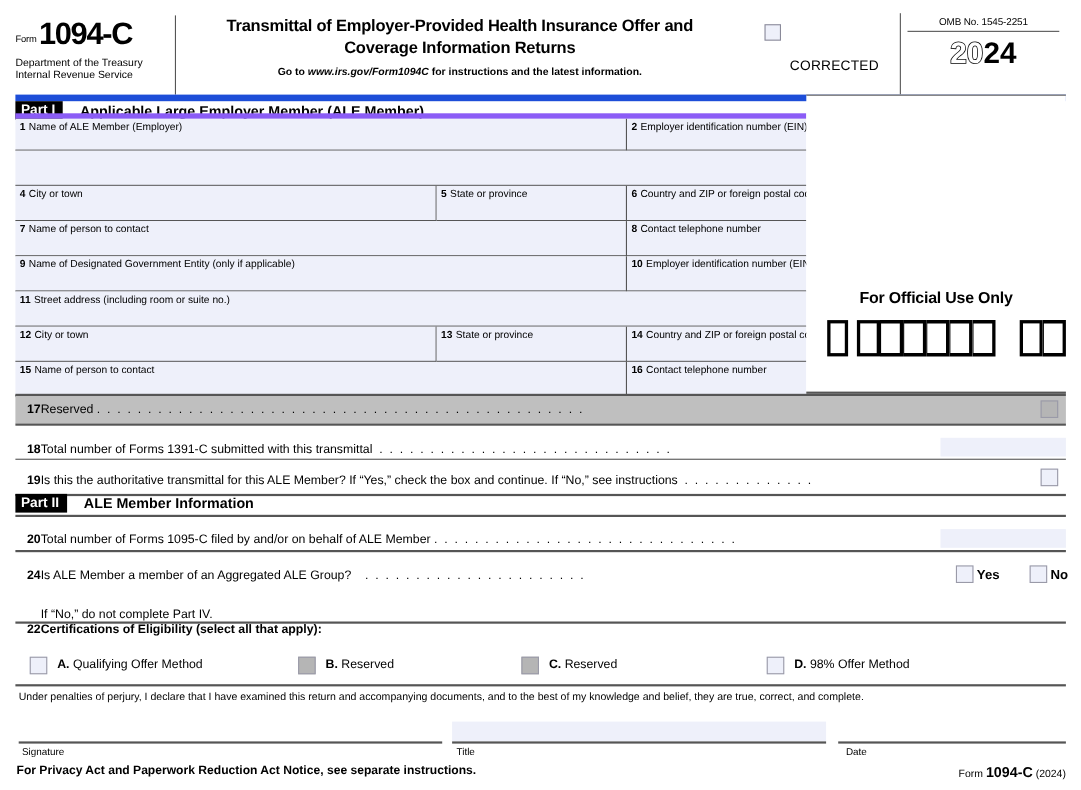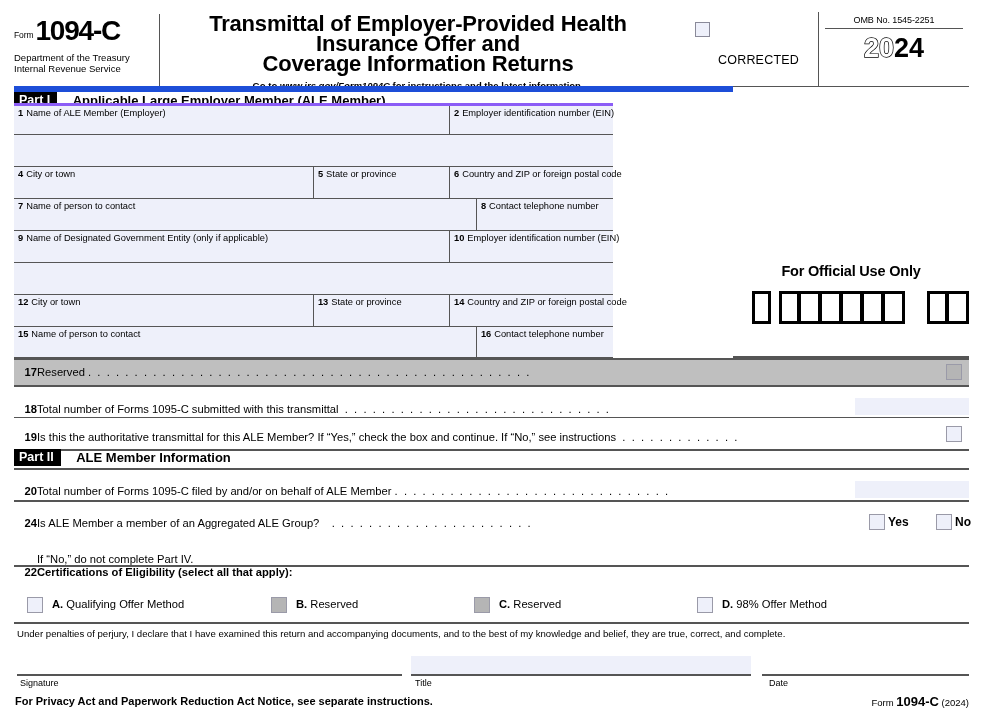--- a/index.html
+++ b/index.html
@@ -34,21 +34,21 @@
     line-height: 0.95; margin-left: 2px;
   }
   .dept {
     margin-top: 7px; font-size: 9.5px; line-height: 11.5px;
   }
   .hdr-divider { width: 1px; background: #555; margin: 2px 0 0 0; }
   .hdr-mid {
     flex: 1; text-align: center; padding: 2px 8px 0 8px;
   }
   .title {
-    font-size: 22px; font-weight: 700; line-height: 20px; letter-spacing: -0.2px;
+    font-size: 15px; font-weight: 700; line-height: 20px; letter-spacing: -0.2px;
   }
   .goto {
     margin-top: 6px; font-size: 9.5px; font-weight: 700;
   }
   .goto i { font-style: italic; }
   .hdr-corrected {
     width: 142px; display: flex; align-items: flex-start; justify-content: center;
     padding-top: 10px;
   }
   .corr-box {
@@ -82,22 +82,22 @@
     font-size: 12.5px; font-weight: 700; padding: 1px 7px 2px 5px;
     height: 17px; line-height: 15px; vertical-align: top;
   }
   .part-title {
     display: inline-block; font-size: 13px; font-weight: 700;
     margin-left: 11px; line-height: 17px; vertical-align: top;
   }
 
   
   .grid {
-    position: absolute; left: 14px; width: 599px;
-    border-top: 3px solid #8b5cf6;
+    position: absolute; left: 14px; width: 719px;
+    border-top: 5px solid #8b5cf6;
   }
   .frow { display: flex; width: 100%; }
   .fcell {
     position: relative;
     background: #eef0fa;
     border-bottom: 1px solid #555;
     border-right: 1px solid #555;
     padding: 2px 0 0 4px;
   }
   .fcell:last-child { border-right: none; }
@@ -292,20 +292,21 @@
         <div class="fval"></div>
       </div>
       <div class="fcell" style="width:163px;height:32px;">
         <div class="flabel"><span class="fnum">10</span><span>Employer identification number (EIN)</span></div>
         <div class="fval"></div>
       </div>
     </div>
 
     <div class="frow">
       <div class="fcell" style="width:719px;height:32px;">
+        <div class="flabel"><span class="fnum">11</span><span>Street address (including room or suite no.)</span></div>
         <div class="fval"></div>
       </div>
     </div>
 
     <div class="frow">
       <div class="fcell" style="width:383px;height:32px;">
         <div class="flabel"><span class="fnum">12</span><span>City or town</span></div>
         <div class="fval"></div>
       </div>
       <div class="fcell" style="width:173px;height:32px;">
@@ -358,21 +359,21 @@
     <span class="txt"><span>Reserved</span><span class="leader"> .&nbsp; .&nbsp; .&nbsp; .&nbsp; .&nbsp; .&nbsp; .&nbsp; .&nbsp; .&nbsp; .&nbsp; .&nbsp; .&nbsp; .&nbsp; .&nbsp; .&nbsp; .&nbsp; .&nbsp; .&nbsp; .&nbsp; .&nbsp; .&nbsp; .&nbsp; .&nbsp; .&nbsp; .&nbsp; .&nbsp; .&nbsp; .&nbsp; .&nbsp; .&nbsp; .&nbsp; .&nbsp; .&nbsp; .&nbsp; .&nbsp; .&nbsp; .&nbsp; .&nbsp; .&nbsp; .&nbsp; .&nbsp; .&nbsp; .&nbsp; .&nbsp; .&nbsp; .&nbsp; .&nbsp; .</span></span>
   </div>
   <div class="cbox gray" style="left:946px;top:364px;"></div>
   <div class="rule-thick" style="top:385px;"></div>
 
   <div class="bluefield" style="left:855px;top:398px;width:114px;height:17px;">
     <span style="position:absolute;left:4px;top:2px;font-size:10px;"></span>
   </div>
   <div class="nrow" style="top:403px;">
     <span class="n">18</span>
-    <span class="txt"><span>Total number of Forms 1095-C submitted with this transmittal</span><span class="leader">&nbsp; .&nbsp; .&nbsp; .&nbsp; .&nbsp; .&nbsp; .&nbsp; .&nbsp; .&nbsp; .&nbsp; .&nbsp; .&nbsp; .&nbsp; .&nbsp; .&nbsp; .&nbsp; .&nbsp; .&nbsp; .&nbsp; .&nbsp; .&nbsp; .&nbsp; .&nbsp; .&nbsp; .&nbsp; .&nbsp; .&nbsp; .&nbsp; .&nbsp; .</span></span>
+    <span class="txt"><span>Total number of Forms 1391-C submitted with this transmittal</span><span class="leader">&nbsp; .&nbsp; .&nbsp; .&nbsp; .&nbsp; .&nbsp; .&nbsp; .&nbsp; .&nbsp; .&nbsp; .&nbsp; .&nbsp; .&nbsp; .&nbsp; .&nbsp; .&nbsp; .&nbsp; .&nbsp; .&nbsp; .&nbsp; .&nbsp; .&nbsp; .&nbsp; .&nbsp; .&nbsp; .&nbsp; .&nbsp; .&nbsp; .&nbsp; .</span></span>
   </div>
   <div class="rule-thin" style="top:417px;"></div>
 
   <div class="nrow" style="top:431px;">
     <span class="n">19</span>
     <span class="txt"><span>Is this the authoritative transmittal for this ALE Member? If “Yes,” check the box and continue. If “No,” see instructions</span><span class="leader">&nbsp; .&nbsp; .&nbsp; .&nbsp; .&nbsp; .&nbsp; .&nbsp; .&nbsp; .&nbsp; .&nbsp; .&nbsp; .&nbsp; .&nbsp; .</span></span>
   </div>
   <div class="cbox" style="left:946px;top:426px;"></div>
   <div class="rule-thick" style="top:449px;"></div>
 

